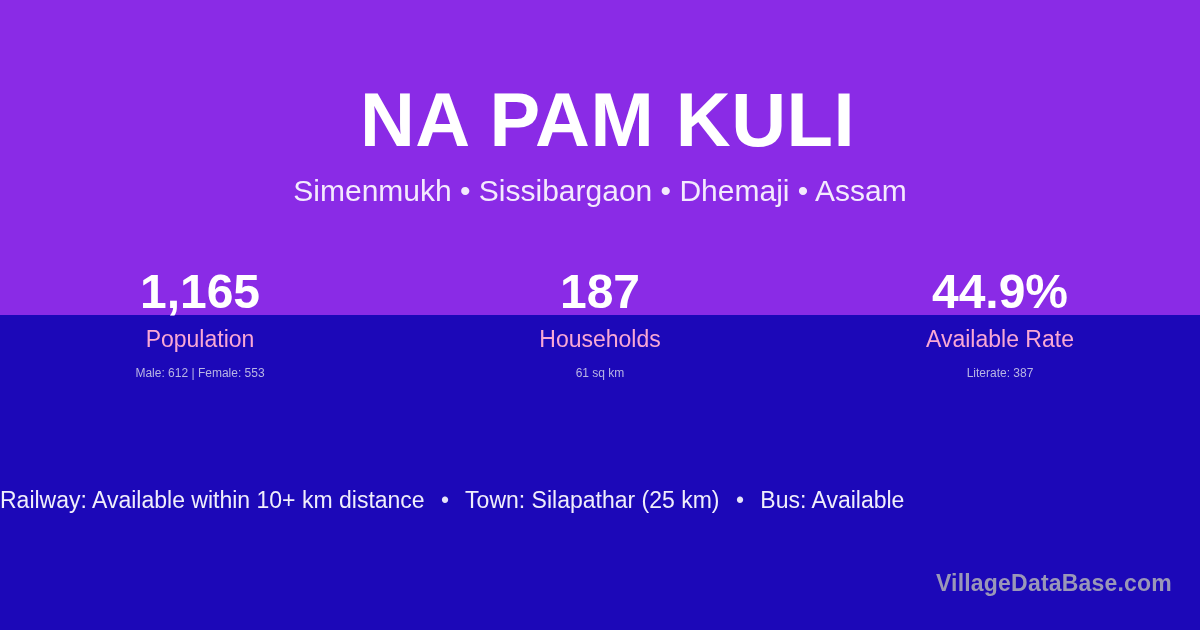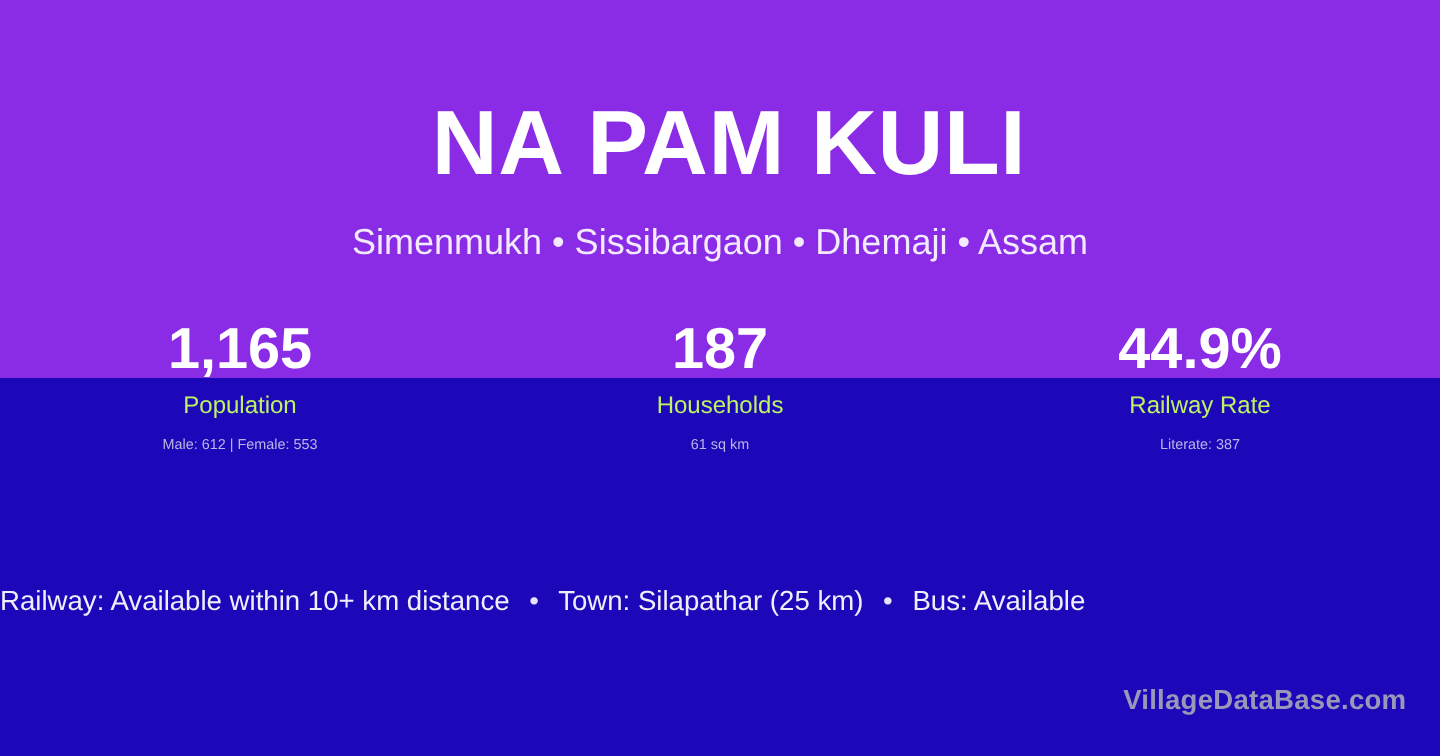--- a/index.html
+++ b/index.html
@@ -53,21 +53,21 @@
     margin: 0;
     padding-top: 82px;
     font-size: 76px;
     font-weight: bold;
     line-height: 1.0;
     color: #ffffff;
     letter-spacing: 0.5px;
     padding-left: 15px;
   }
   .village-subtitle {
-    margin: 12px;
+    margin: 0;
     padding-top: 16px;
     font-size: 30px;
     font-weight: normal;
     line-height: 1.1;
     color: #f4eafd;
   }
 
   
   .stats-row {
     position: absolute;
@@ -82,25 +82,25 @@
     text-align: center;
     margin-top: 18px;
   }
   .stat-value {
     font-size: 48px;
     font-weight: bold;
     line-height: 1.08;
     color: #ffffff;
   }
   .stat-label {
-    font-size: 20px;
+    font-size: 23px;
     font-weight: normal;
     line-height: 1.2;
     padding-top: 8px;
-    color: #bef264;
+    color: #f9a8d4;
   }
   .stat-sub {
     font-size: 12px;
     font-weight: normal;
     line-height: 1.2;
     padding-top: 13px;
     color: #b9b6e4;
   }
 
   
@@ -172,21 +172,21 @@
     </div>
 
     <div class="stat">
       <div class="stat-value">187</div>
       <div class="stat-label">Households</div>
       <div class="stat-sub">61 sq km</div>
     </div>
 
     <div class="stat">
       <div class="stat-value">44.9%</div>
-      <div class="stat-label">Railway Rate</div>
+      <div class="stat-label">Available Rate</div>
       <div class="stat-sub">Literate: 387</div>
     </div>
 
   </div>
 
   <div class="infra-row">
     <span>Railway: Available within 10+ km distance</span>
     <span class="infra-sep">•</span>
     <span>Town: Silapathar (25 km)</span>
     <span class="infra-sep">•</span>

